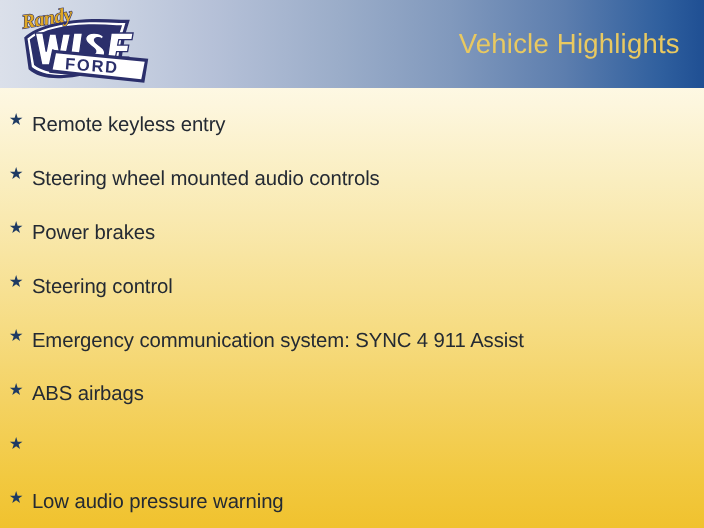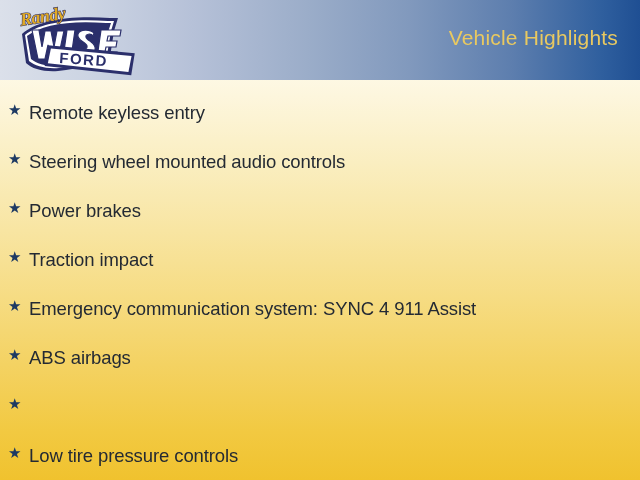--- a/index.html
+++ b/index.html
@@ -42,21 +42,21 @@
         #8199bd 64%,
         #5d7eae 80%,
         #2f5f9e 94%,
         #1f4f93 100%);
     overflow: hidden;
   }
   .header-title {
     position: absolute;
     right: 22px;
     top: 26px;
-    font-size: 21px;
+    font-size: 25px;
     letter-spacing: 0.2px;
     color: #e9c960;
     white-space: nowrap;
   }
 
   
   .logo {
     position: absolute;
     left: 6px;
     top: 1px;
@@ -161,32 +161,32 @@
     <li class="hl-item i1">
       <span class="hl-star">★</span>
       <span class="hl-text">Steering wheel mounted audio controls</span>
     </li>
     <li class="hl-item i2">
       <span class="hl-star">★</span>
       <span class="hl-text">Power brakes</span>
     </li>
     <li class="hl-item i3">
       <span class="hl-star">★</span>
-      <span class="hl-text">Traction impact</span>
+      <span class="hl-text">Steering control</span>
     </li>
     <li class="hl-item i4">
       <span class="hl-star">★</span>
       <span class="hl-text">Emergency communication system: SYNC 4 911 Assist</span>
     </li>
     <li class="hl-item i5">
       <span class="hl-star">★</span>
       <span class="hl-text">ABS airbags</span>
     </li>
     <li class="hl-item i6">
       <span class="hl-star">★</span>
     </li>
     <li class="hl-item i7">
       <span class="hl-star">★</span>
-      <span class="hl-text">Low tire pressure controls</span>
+      <span class="hl-text">Low audio pressure warning</span>
     </li>
   </ul>
 
 </div>
 
 </body></html>

